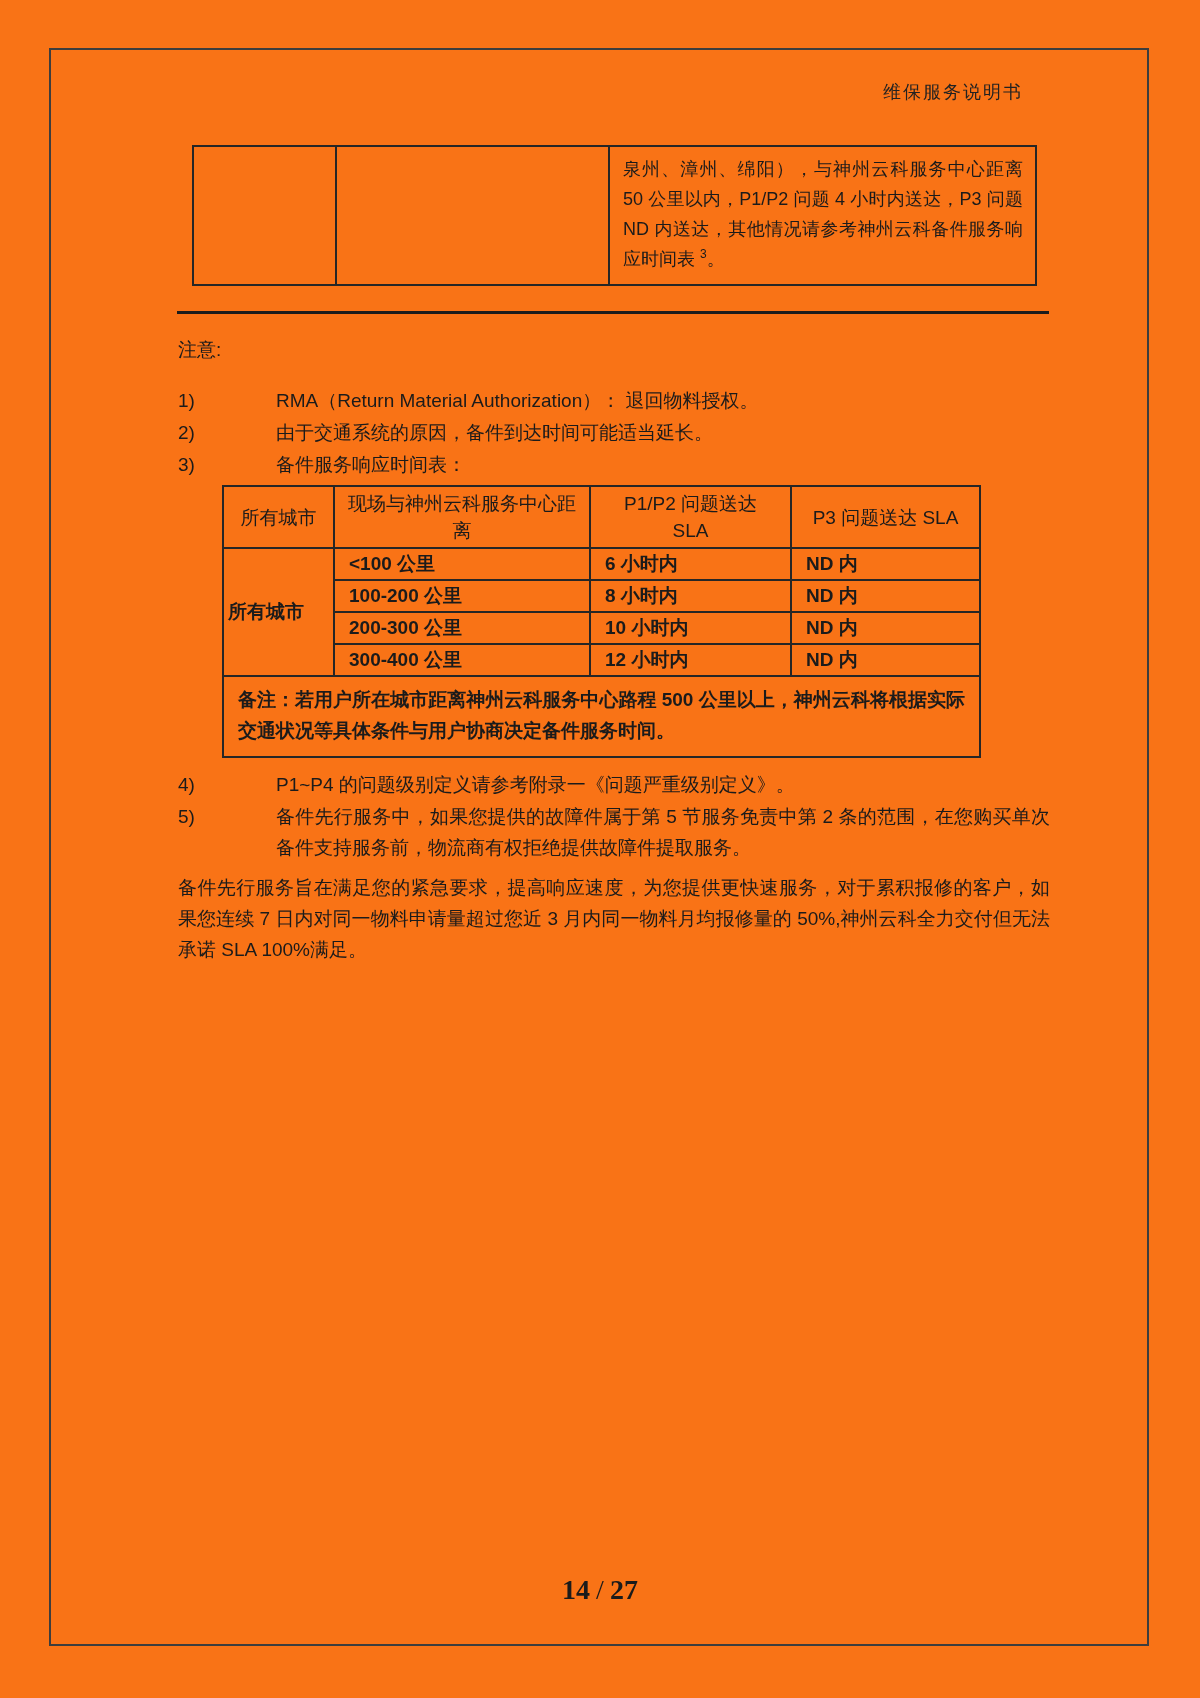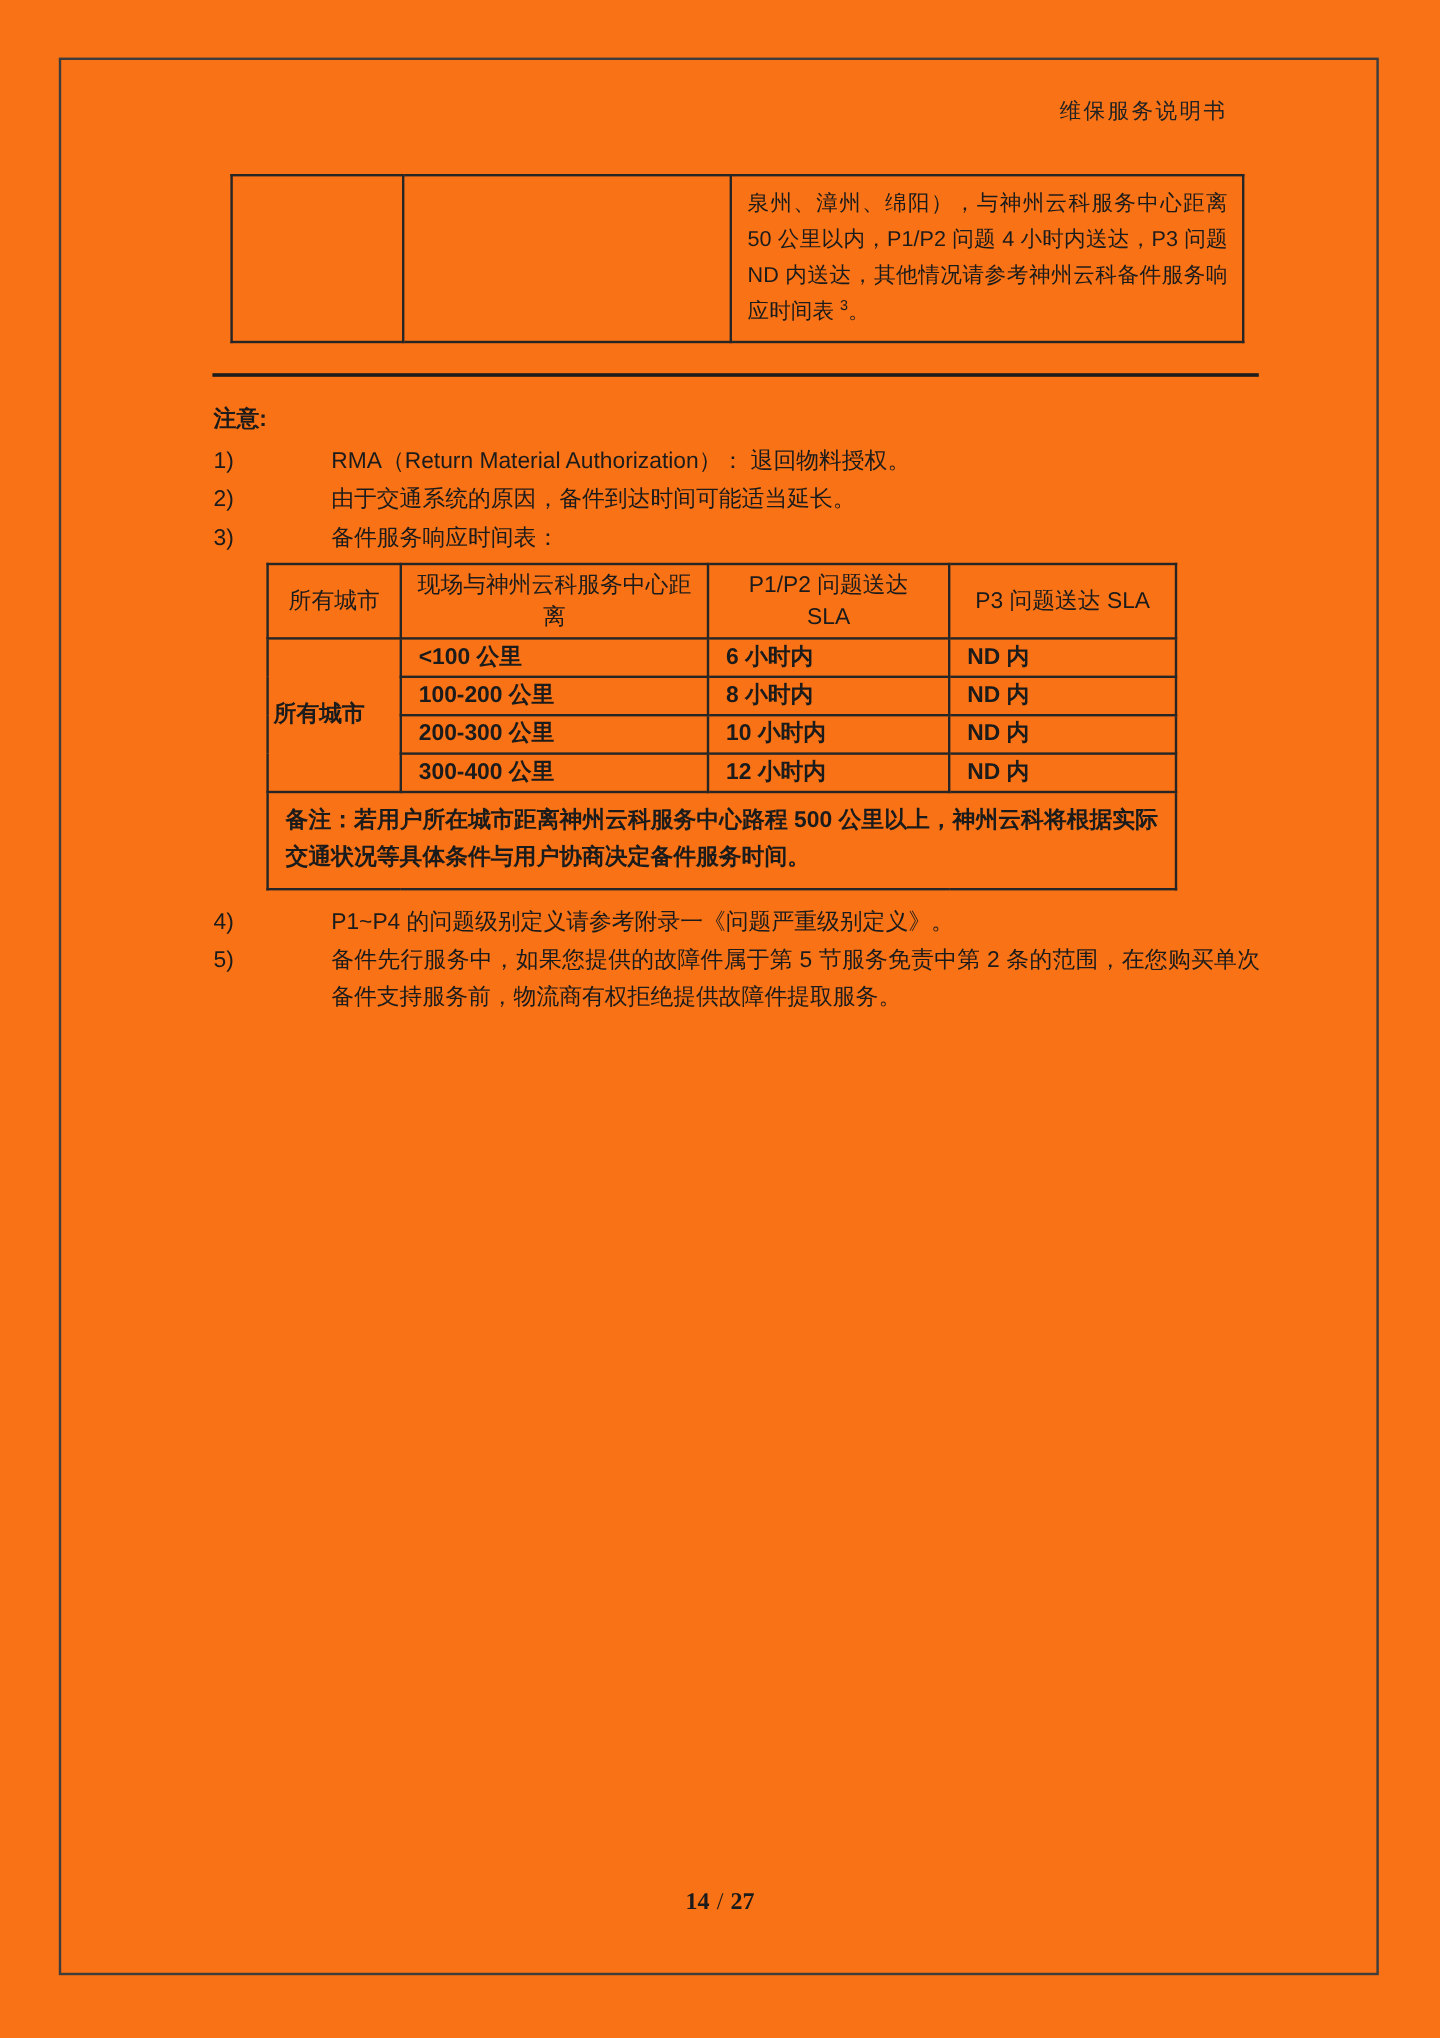--- a/index.html
+++ b/index.html
@@ -61,21 +61,21 @@
     background: #1c1c1c;
   }
   
   .content {
     position: absolute;
     left: 178px; top: 334px;
     width: 872px;
     font-size: 19px;
     line-height: 31px;
   }
-  .notice { font-weight: bold; margin-bottom: 4px; }
+  .notice { font-weight: normal; margin-bottom: 20px; }
   .num-item { display: flex; margin: 0 0 1px 0; }
   .num-item .num { flex: 0 0 54px; }
   .num-item .itext { flex: 1; text-align: justify; margin-left: 44px; }
   
   .sla-table {
     margin: 5px 0 0 44px;
     width: 757px;
     border-collapse: collapse;
     table-layout: fixed;
   }
@@ -111,21 +111,21 @@
     margin-top: 9px;
     text-align: justify;
     line-height: 31px;
   }
   .footer {
     position: absolute;
     left: 0; top: 1574px;
     width: 1200px;
     text-align: center;
     font-family: "Liberation Serif", serif;
-    font-size: 20px;
+    font-size: 28px;
   }
   .footer .pg-num { font-weight: bold; }
   .footer .pg-sep { font-weight: normal; padding: 0 6px; }
 </style>
 </head>
 <body>
 
 <div class="page">
 
   <div class="border-box"></div>
@@ -212,20 +212,21 @@
 
     <div class="num-item after-table">
       <span class="num">4)</span>
       <span class="itext">P1~P4 的问题级别定义请参考附录一《问题严重级别定义》。</span>
     </div>
     <div class="num-item">
       <span class="num">5)</span>
       <span class="itext">备件先行服务中，如果您提供的故障件属于第 5 节服务免责中第 2 条的范围，在您购买单次备件支持服务前，物流商有权拒绝提供故障件提取服务。</span>
     </div>
 
+    <div class="closing">备件先行服务旨在满足您的紧急要求，提高响应速度，为您提供更快速服务，对于累积报修的客户，如果您连续 7 日内对同一物料申请量超过您近 3 月内同一物料月均报修量的 50%,神州云科全力交付但无法承诺 SLA 100%满足。</div>
 
   </div>
 
   <div class="footer">
     <span class="pg-num">14</span><span class="pg-sep">/</span><span class="pg-num">27</span>
   </div>
 
 </div>
 
 </body></html>

